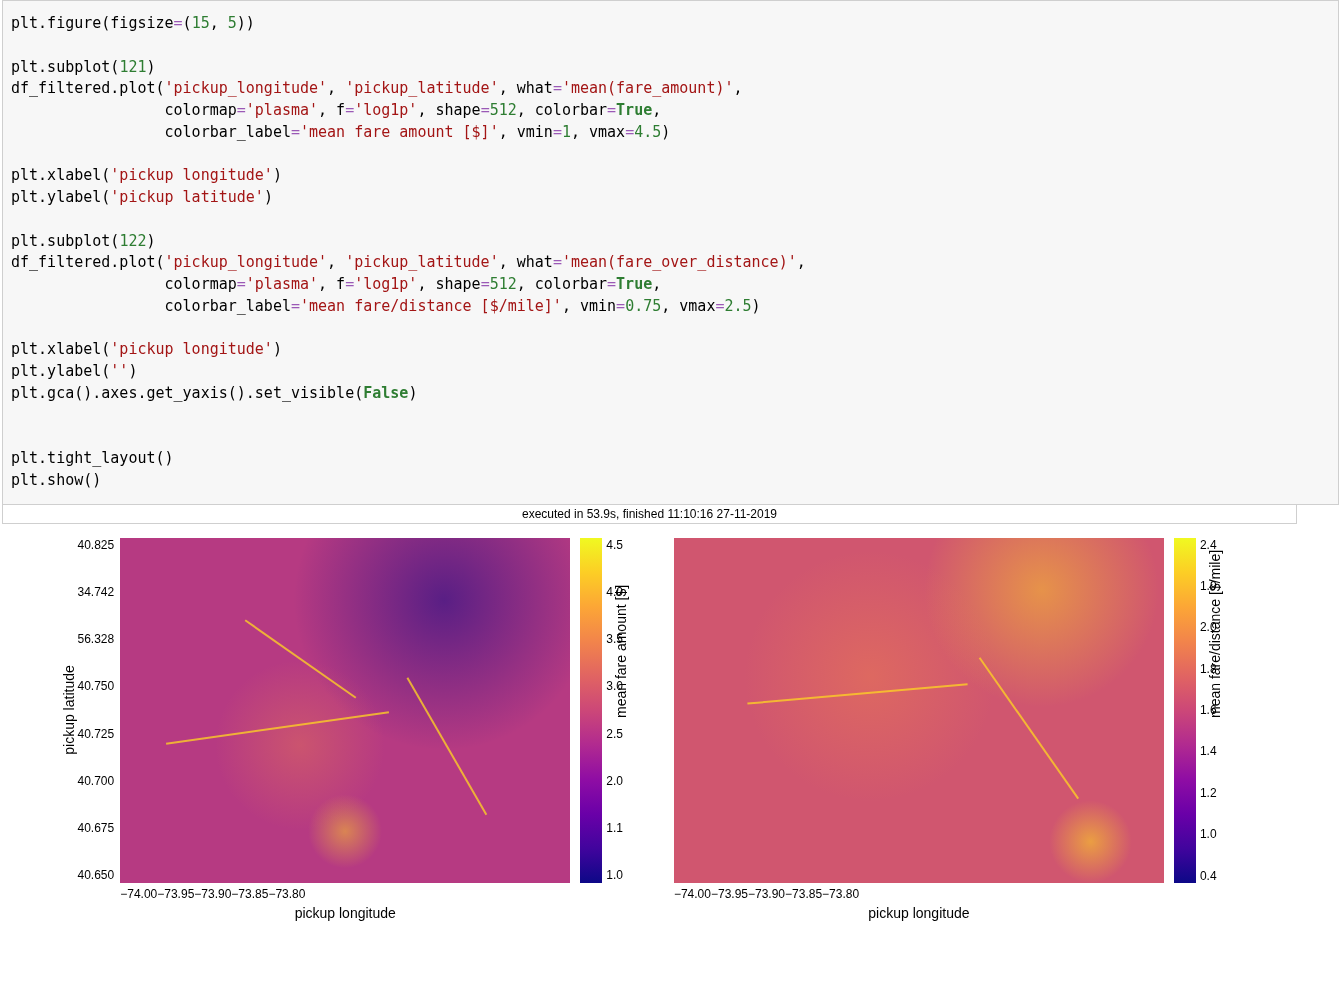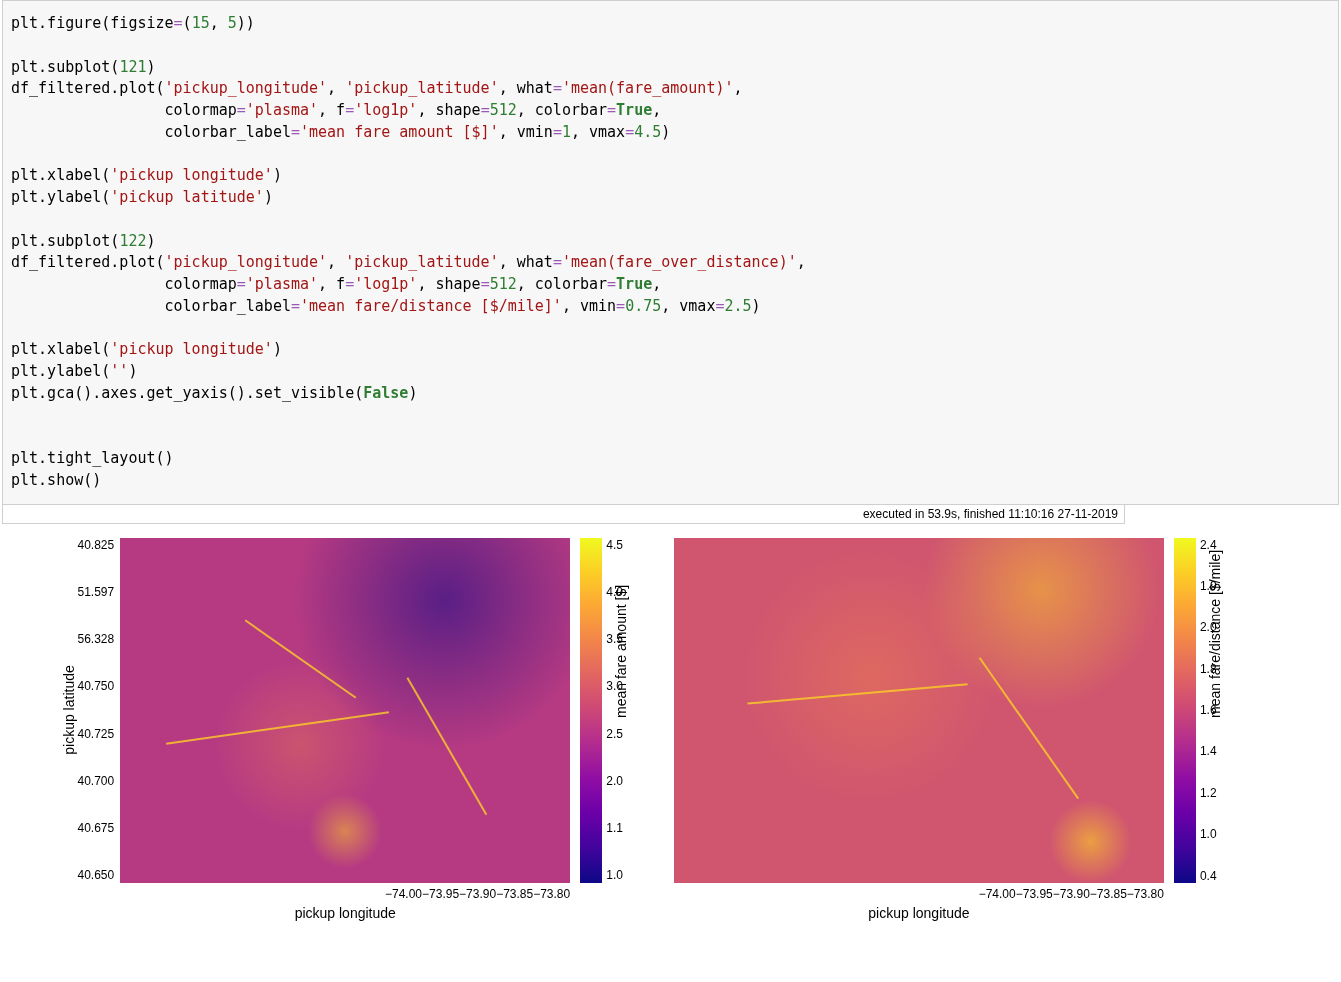--- a/index.html
+++ b/index.html
@@ -25,24 +25,24 @@
   .tok-fn  { color: #000; }
   .tok-op  { color: #9b59b6; }
   .tok-num { color: #2e7d32; }
   .tok-str { color: #a31515; }
   .tok-kw  { color: #2e7d32; font-weight: bold; }
   .exec-line {
     border: 1px solid #cfcfcf;
     border-top: none;
     font-family: sans-serif;
     font-size: 12px;
-    text-align: right;
+    text-align: center;
     color: #000;
     padding: 2px 6px;
-    width: 1123px;
+    width: 1295px;
     margin-left: 2px;
     box-sizing: border-box;
     background: #fff;
   }
   .figure-area {
     margin-top: 14px;
     width: 1337px;
     display: flex;
     gap: 15px;
     padding-left: 24px;
@@ -69,21 +69,21 @@
     width: 490px;
   }
   .axis-x {
     display: flex;
     flex-direction: column;
     align-items: center;
     margin-top: 4px;
   }
   .axis-x .ticks {
     display: flex;
-    justify-content: flex-end;
+    justify-content: flex-start;
     width: 450px;
     font-size: 12px;
   }
   .axis-x .ticks.wide { width: 490px; }
   .axis-x .xlabel {
     font-size: 14px;
     margin-top: 4px;
   }
   .cbar-area {
     display: flex;
@@ -152,21 +152,21 @@
 
 <div class="exec-line">executed in 53.9s, finished 11:10:16 27-11-2019</div>
 
 <div class="figure-area">
 
   <div class="subplot-wrapper">
     <div style="display:flex;align-items:center;">
       <div class="ylabel" style="transform:rotate(-90deg);font-size:14px;white-space:nowrap;margin-right:-36px">pickup latitude</div>
       <div class="ticks" style="display:flex;flex-direction:column;justify-content:space-between;height:345px;font-size:12px;text-align:right">
         <span class="tick">40.825</span>
-        <span class="tick">51.597</span>
+        <span class="tick">34.742</span>
         <span class="tick">56.328</span>
         <span class="tick">40.750</span>
         <span class="tick">40.725</span>
         <span class="tick">40.700</span>
         <span class="tick">40.675</span>
         <span class="tick">40.650</span>
       </div>
     </div>
     <div class="plot-col" style="margin-left:6px">
       <div class="plot-rect">

